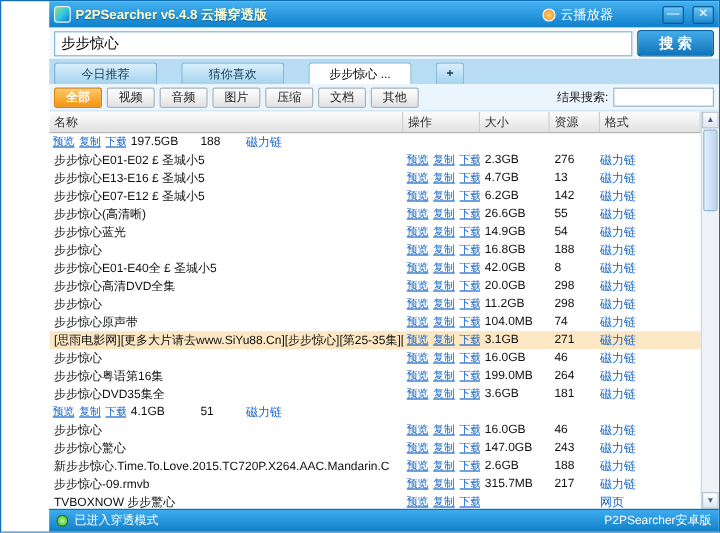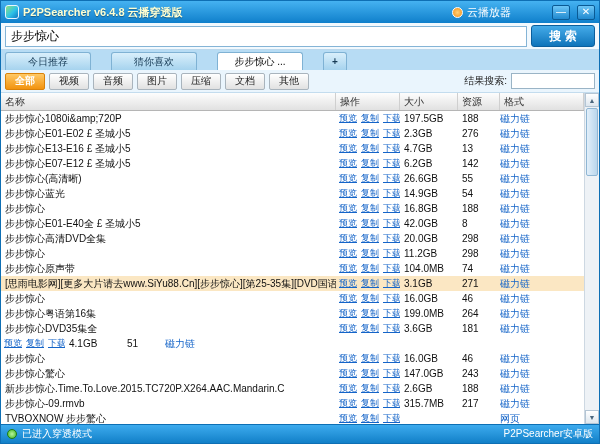--- a/index.html
+++ b/index.html
@@ -1,18 +1,18 @@
 <!DOCTYPE html>
 <html><head>
 <meta charset="utf-8">
 <style>
   * { box-sizing: border-box; margin: 0; padding: 0; }
   html,body { width:600px; height:444px; overflow:hidden; }
   body { font-family:"Liberation Sans","DejaVu Sans",sans-serif; }
-  .window { width:600px; height:444px; border:1px solid #0e6fb4; display:flex; flex-direction:column; background:#fff; }
+  .window { width:600px; height:444px; border:1px solid #0e6fb4; display:flex; flex-direction:column; background:#fff;padding-left:40px; }
 
   
   .titlebar { height:22px; flex:none; background:linear-gradient(#45b2f1,#0f7fcb); display:flex; align-items:center; padding:0 4px; gap:4px; }
   .app-icon { width:14px; height:14px; flex:none; border-radius:3px; background:linear-gradient(135deg,#8fe27e 0%,#2ec3e8 55%,#1277c2 100%); border:1px solid #e8f6ff; }
   .title { font-size:11px; font-weight:bold; color:#ffffd2; text-shadow:0 1px 1px rgba(0,0,0,.35); white-space:nowrap; }
   .tb-spacer { flex:1; }
   .cloud { display:flex; align-items:center; gap:4px; color:#fff; font-size:11px; margin-right:34px; cursor:pointer; }
   .cloud-icon { width:11px; height:11px; border-radius:50%; background:radial-gradient(#ffd27a,#f28b12); border:1px solid #fff; }
   .winbtn { width:18px; height:15px; margin-left:3px; border:1px solid #0a5a94; border-radius:2px; color:#fff; font-size:10px; line-height:12px; text-align:center; cursor:pointer; }
   .winbtn.min { background:linear-gradient(#6cc6f7,#2089cf); }
@@ -113,21 +113,20 @@
     <div class="table-main">
       <div class="thead">
         <div class="th c-name">名称</div>
         <div class="th c-ops">操作</div>
         <div class="th c-size">大小</div>
         <div class="th c-res">资源</div>
         <div class="th c-fmt">格式</div>
       </div>
       <div class="tbody">
           <div class="row">
-    <div class="cell c-name">步步惊心1080i&amp;amp;720P</div>
     <div class="cell c-ops">
               <span class="oplink">预览</span>
               <span class="oplink">复制</span>
               <span class="oplink">下载</span>
             </div>
     <div class="cell c-size">197.5GB</div>
     <div class="cell c-res">188</div>
     <div class="cell c-fmt">磁力链</div>
   </div>
           <div class="row">

